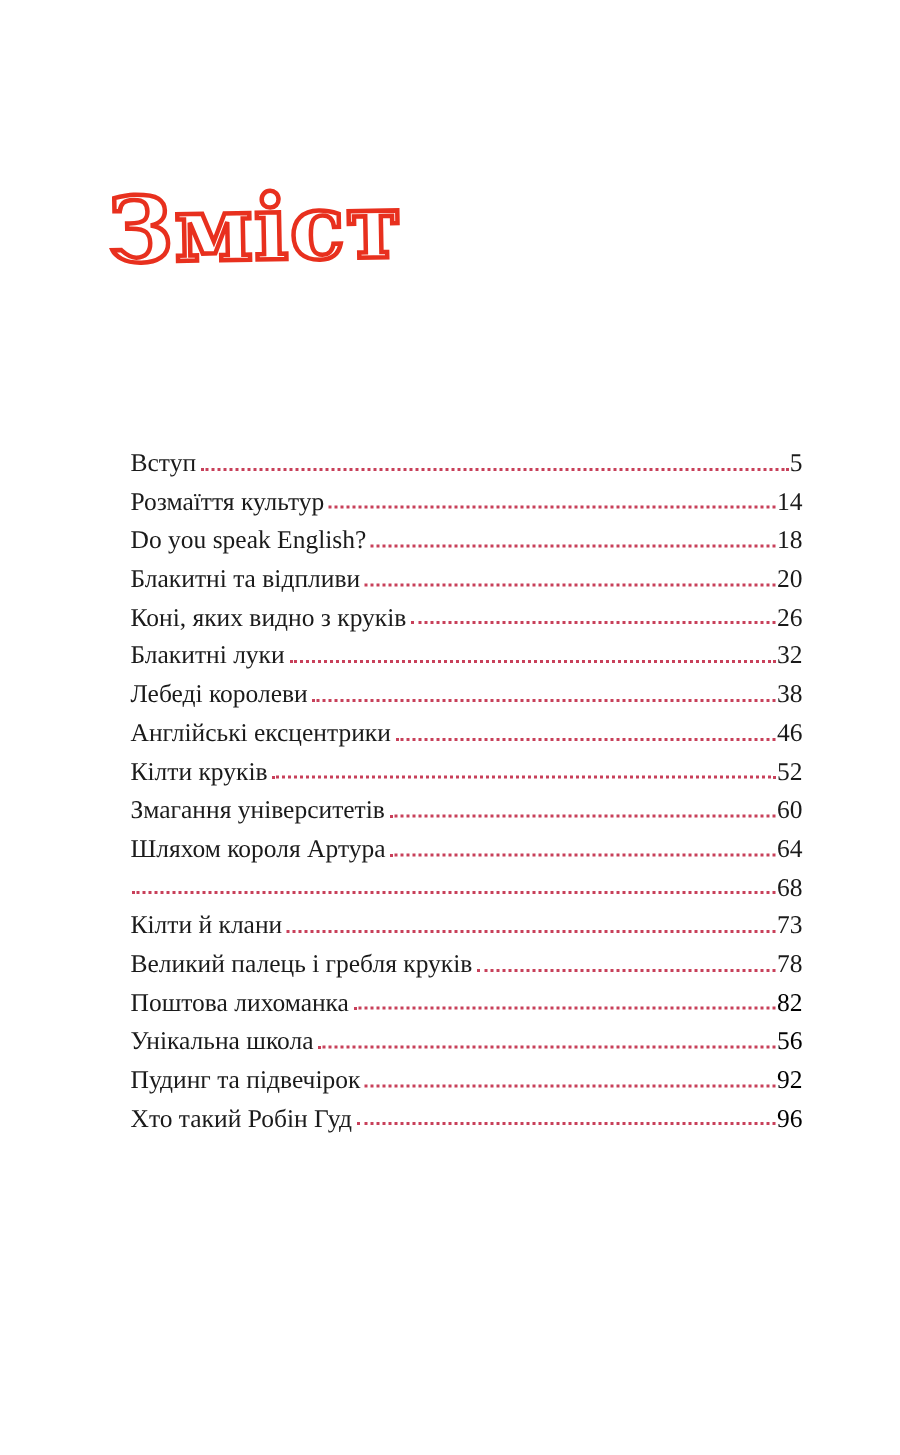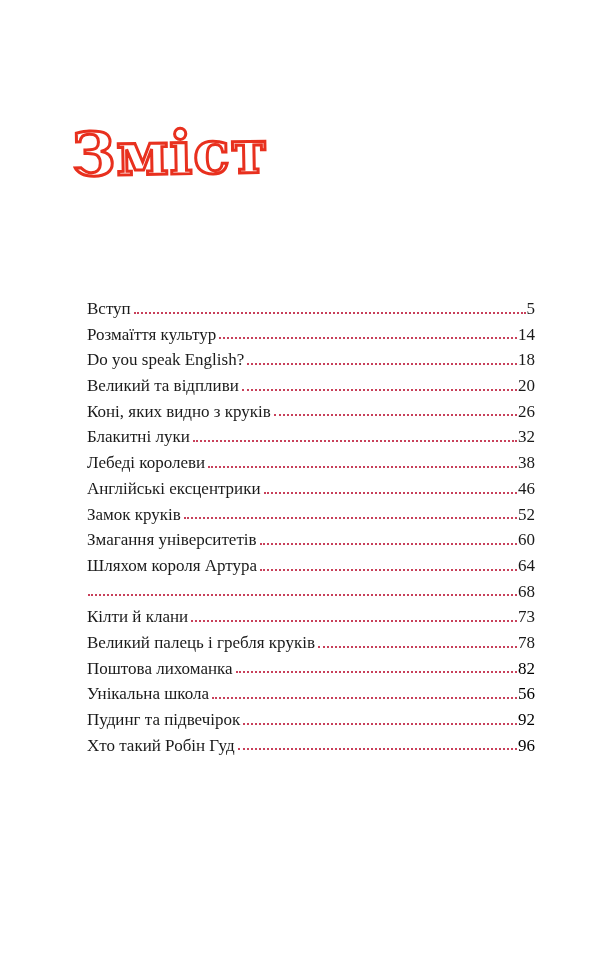--- a/index.html
+++ b/index.html
@@ -79,21 +79,21 @@
       <span class="toc-label">Розмаїття культур</span>
       <span class="toc-leader"></span>
       <span class="toc-page">14</span>
     </li>
   <li class="toc-row">
       <span class="toc-label">Do you speak English?</span>
       <span class="toc-leader"></span>
       <span class="toc-page">18</span>
     </li>
   <li class="toc-row">
-      <span class="toc-label">Великий та відпливи</span>
+      <span class="toc-label">Блакитні та відпливи</span>
       <span class="toc-leader"></span>
       <span class="toc-page">20</span>
     </li>
   <li class="toc-row">
       <span class="toc-label">Коні, яких видно з круків</span>
       <span class="toc-leader"></span>
       <span class="toc-page">26</span>
     </li>
   <li class="toc-row">
       <span class="toc-label">Блакитні луки</span>
@@ -104,21 +104,21 @@
       <span class="toc-label">Лебеді королеви</span>
       <span class="toc-leader"></span>
       <span class="toc-page">38</span>
     </li>
   <li class="toc-row">
       <span class="toc-label">Англійські ексцентрики</span>
       <span class="toc-leader"></span>
       <span class="toc-page">46</span>
     </li>
   <li class="toc-row">
-      <span class="toc-label">Замок круків</span>
+      <span class="toc-label">Кілти круків</span>
       <span class="toc-leader"></span>
       <span class="toc-page">52</span>
     </li>
   <li class="toc-row">
       <span class="toc-label">Змагання університетів</span>
       <span class="toc-leader"></span>
       <span class="toc-page">60</span>
     </li>
   <li class="toc-row">
       <span class="toc-label">Шляхом короля Артура</span>

